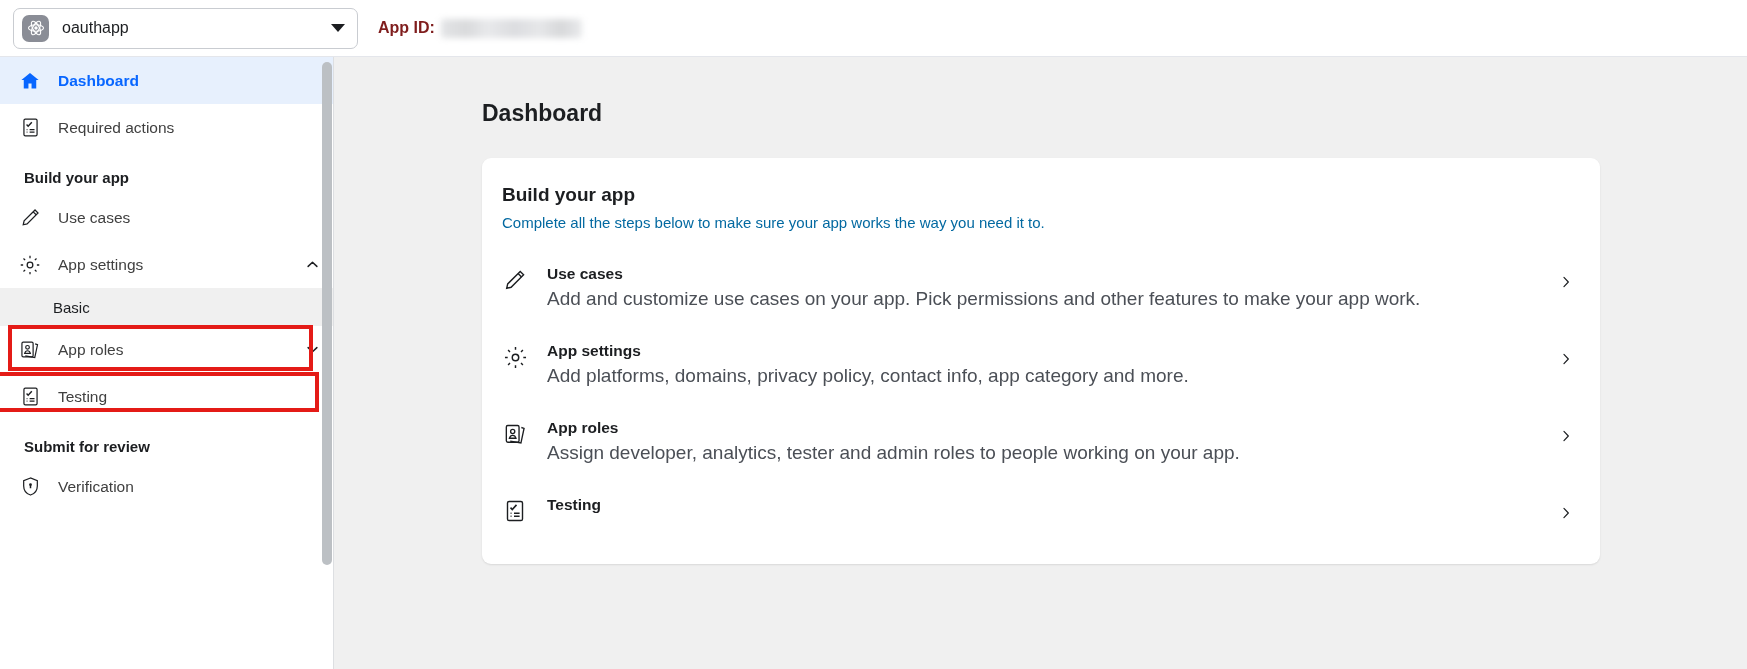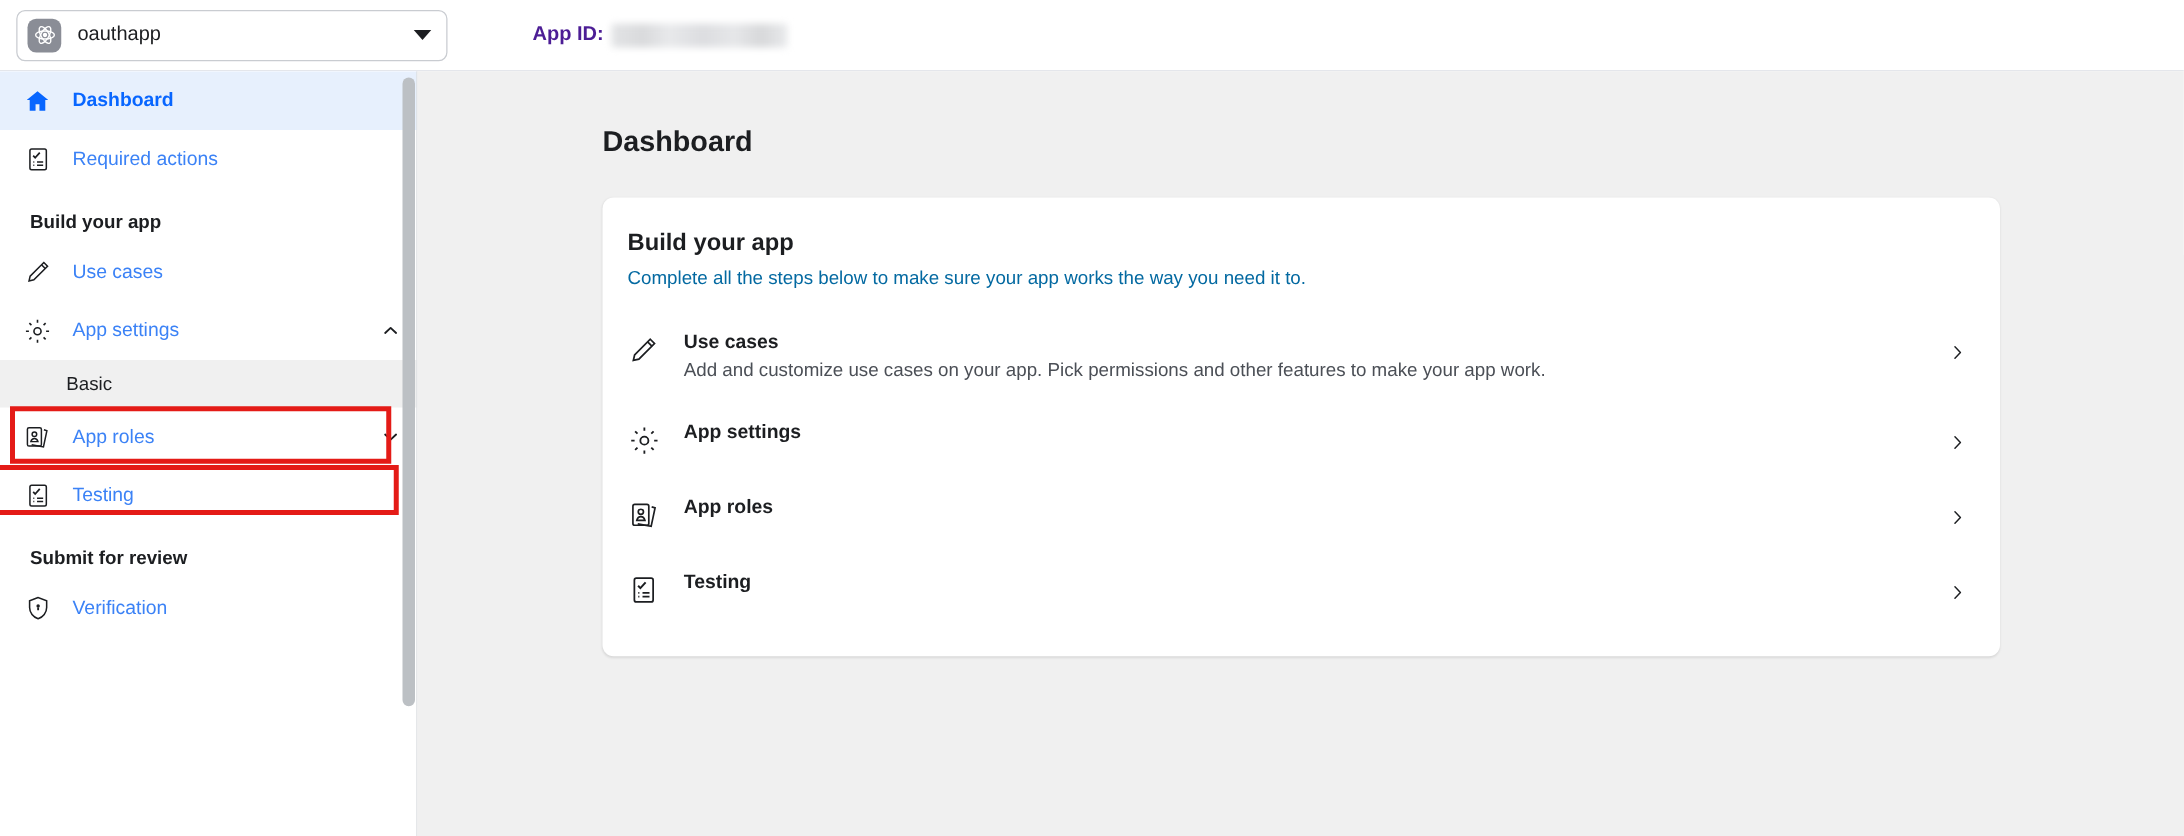--- a/index.html
+++ b/index.html
@@ -54,26 +54,26 @@
     overflow: hidden;
   }
   .caret-down {
     width: 0; height: 0;
     border-left: 7px solid transparent;
     border-right: 7px solid transparent;
     border-top: 8px solid #1c1e21;
     flex: 0 0 auto;
   }
   .appid-wrap {
-    margin-left: 68px;
+    margin-left: 20px;
     display: flex;
     align-items: flex-start;
     font-size: 16px;
     font-weight: bold;
-    color: #4c1d95;
+    color: #7f1d1d;
   }
   .appid-redacted {
     margin-left: 6px;
     width: 141px;
     height: 19px;
     background: linear-gradient(90deg,#e3e4e6 0%,#d9dadc 18%,#e8e9eb 33%,#dcdde0 52%,#e6e7e9 70%,#d7d8da 85%,#e9eaec 100%);
     filter: blur(3px);
     border-radius: 2px;
   }
 
@@ -100,21 +100,21 @@
   }
   .nav-item.active .nav-label { color: #0866ff; font-weight: bold; }
   .nav-icon {
     width: 24px; height: 24px;
     flex: 0 0 auto;
     display: flex; align-items: center; justify-content: center;
   }
   .nav-label {
     margin-left: 16px;
     font-size: 15.5px;
-    color: #3b82f6;
+    color: #404040;
     white-space: nowrap;
   }
   .nav-chevron {
     margin-left: auto;
     width: 16px; height: 16px;
     display: flex; align-items: center; justify-content: center;
   }
   .section-title {
     padding: 18px 0 8px 24px;
     font-size: 15px;
@@ -208,21 +208,21 @@
     display: flex; align-items: center; justify-content: center;
   }
   .row-text { margin-left: 19px; flex: 1 1 auto; }
   .row-title {
     font-size: 15.5px;
     font-weight: bold;
     color: #1c1e21;
   }
   .row-desc {
     margin-top: 5px;
-    font-size: 15px;
+    font-size: 19px;
     color: #4b4f56;
   }
   .row-chevron {
     flex: 0 0 auto;
     margin-top: 8px;
     width: 16px; height: 18px;
     display: flex; align-items: center; justify-content: center;
   }
 
   
@@ -389,39 +389,41 @@
 
       <div class="card-row">
         <span class="row-icon">
           <svg width="25" height="25" viewBox="0 0 24 24" fill="none" stroke="#1c1e21" stroke-width="1.4">
             <circle cx="12" cy="12" r="3.1"></circle>
             <path d="M12 1.9v2.6M12 19.5v2.6M22.1 12h-2.6M4.5 12H1.9M19.1 4.9l-1.8 1.8M6.7 17.3l-1.8 1.8M19.1 19.1l-1.8-1.8M6.7 6.7 4.9 4.9"></path>
           </svg>
         </span>
         <span class="row-text">
           <div class="row-title">App settings</div>
+          <div class="row-desc">Add platforms, domains, privacy policy, contact info, app category and more.</div>
         </span>
         <span class="row-chevron">
           <svg width="14" height="16" viewBox="0 0 24 24" fill="none" stroke="#1c1e21" stroke-width="2" stroke-linecap="round" stroke-linejoin="round">
             <polyline points="8.5,4 16,12 8.5,20"></polyline>
           </svg>
         </span>
       </div>
 
       <div class="card-row">
         <span class="row-icon">
           <svg width="25" height="25" viewBox="0 0 24 24" fill="none" stroke="#1c1e21" stroke-width="1.3">
             <rect x="3.2" y="3.4" width="12.2" height="16" rx="1.4"></rect>
             <path d="M17.6 5.3l2.6.8-3 14.1-10.3-1.8"></path>
             <circle cx="9.3" cy="9.1" r="2"></circle>
             <path d="M6.2 15.6c.5-1.9 1.8-2.8 3.1-2.8s2.6.9 3.1 2.8z"></path>
           </svg>
         </span>
         <span class="row-text">
           <div class="row-title">App roles</div>
+          <div class="row-desc">Assign developer, analytics, tester and admin roles to people working on your app.</div>
         </span>
         <span class="row-chevron">
           <svg width="14" height="16" viewBox="0 0 24 24" fill="none" stroke="#1c1e21" stroke-width="2" stroke-linecap="round" stroke-linejoin="round">
             <polyline points="8.5,4 16,12 8.5,20"></polyline>
           </svg>
         </span>
       </div>
 
       <div class="card-row">
         <span class="row-icon">

